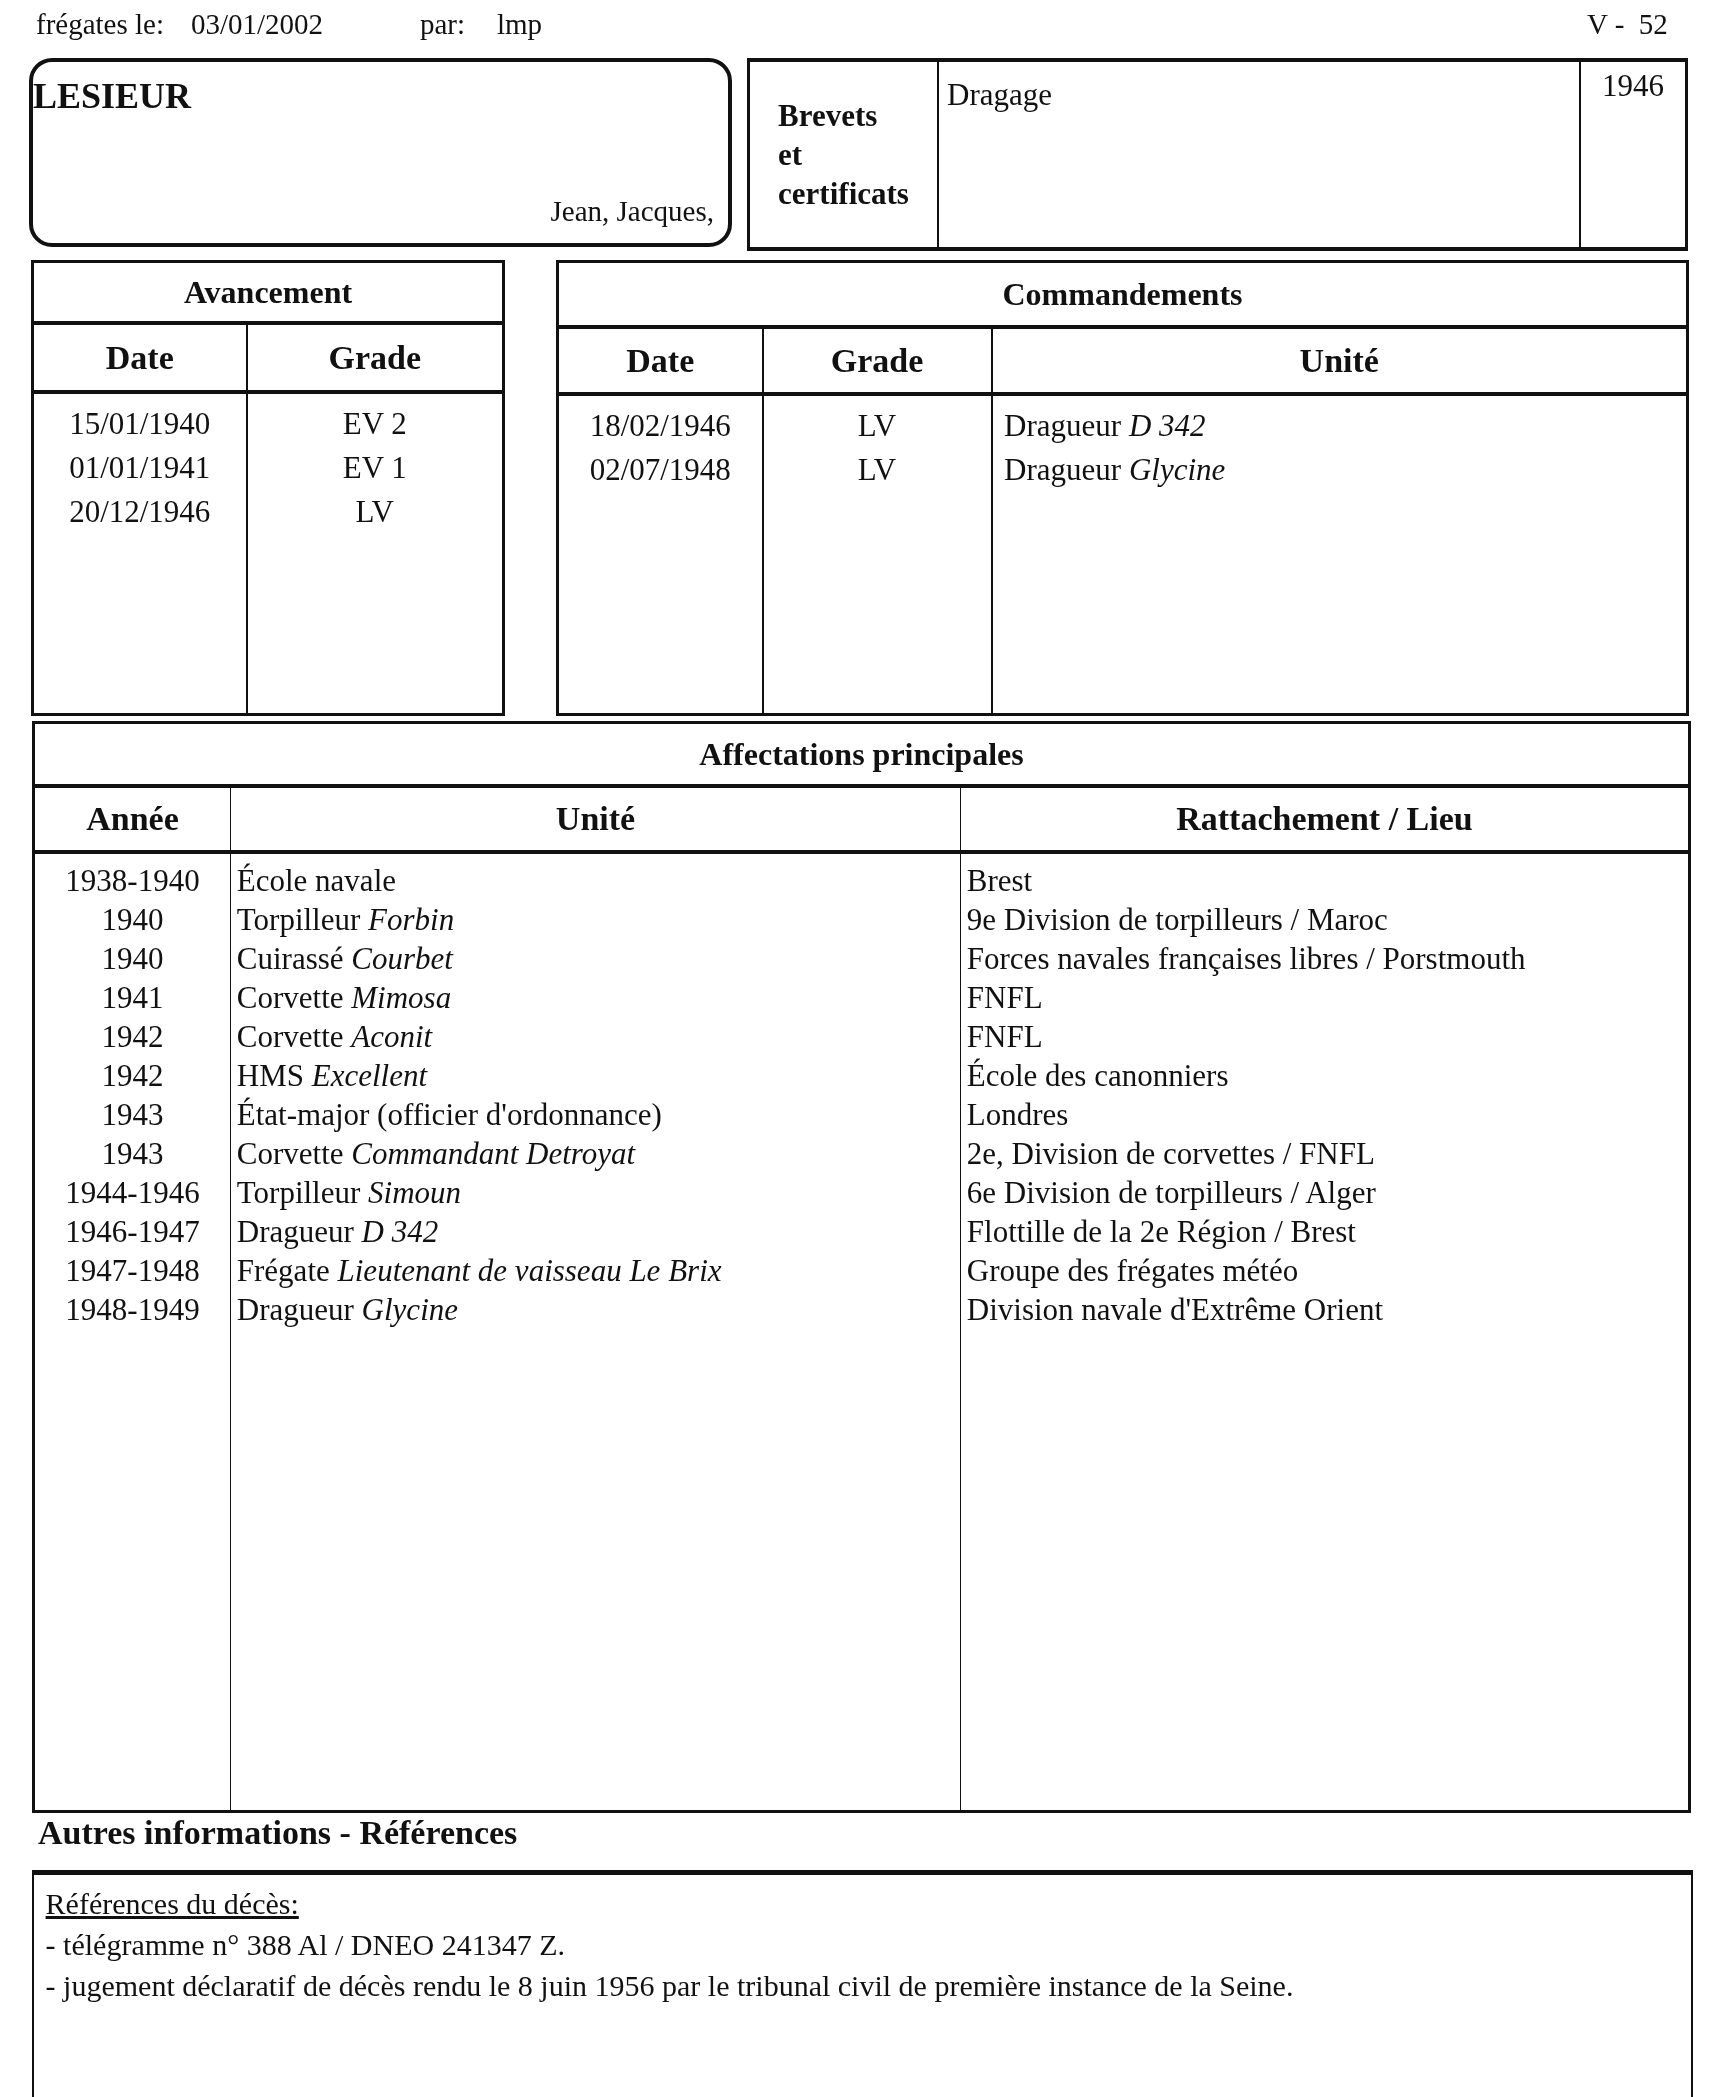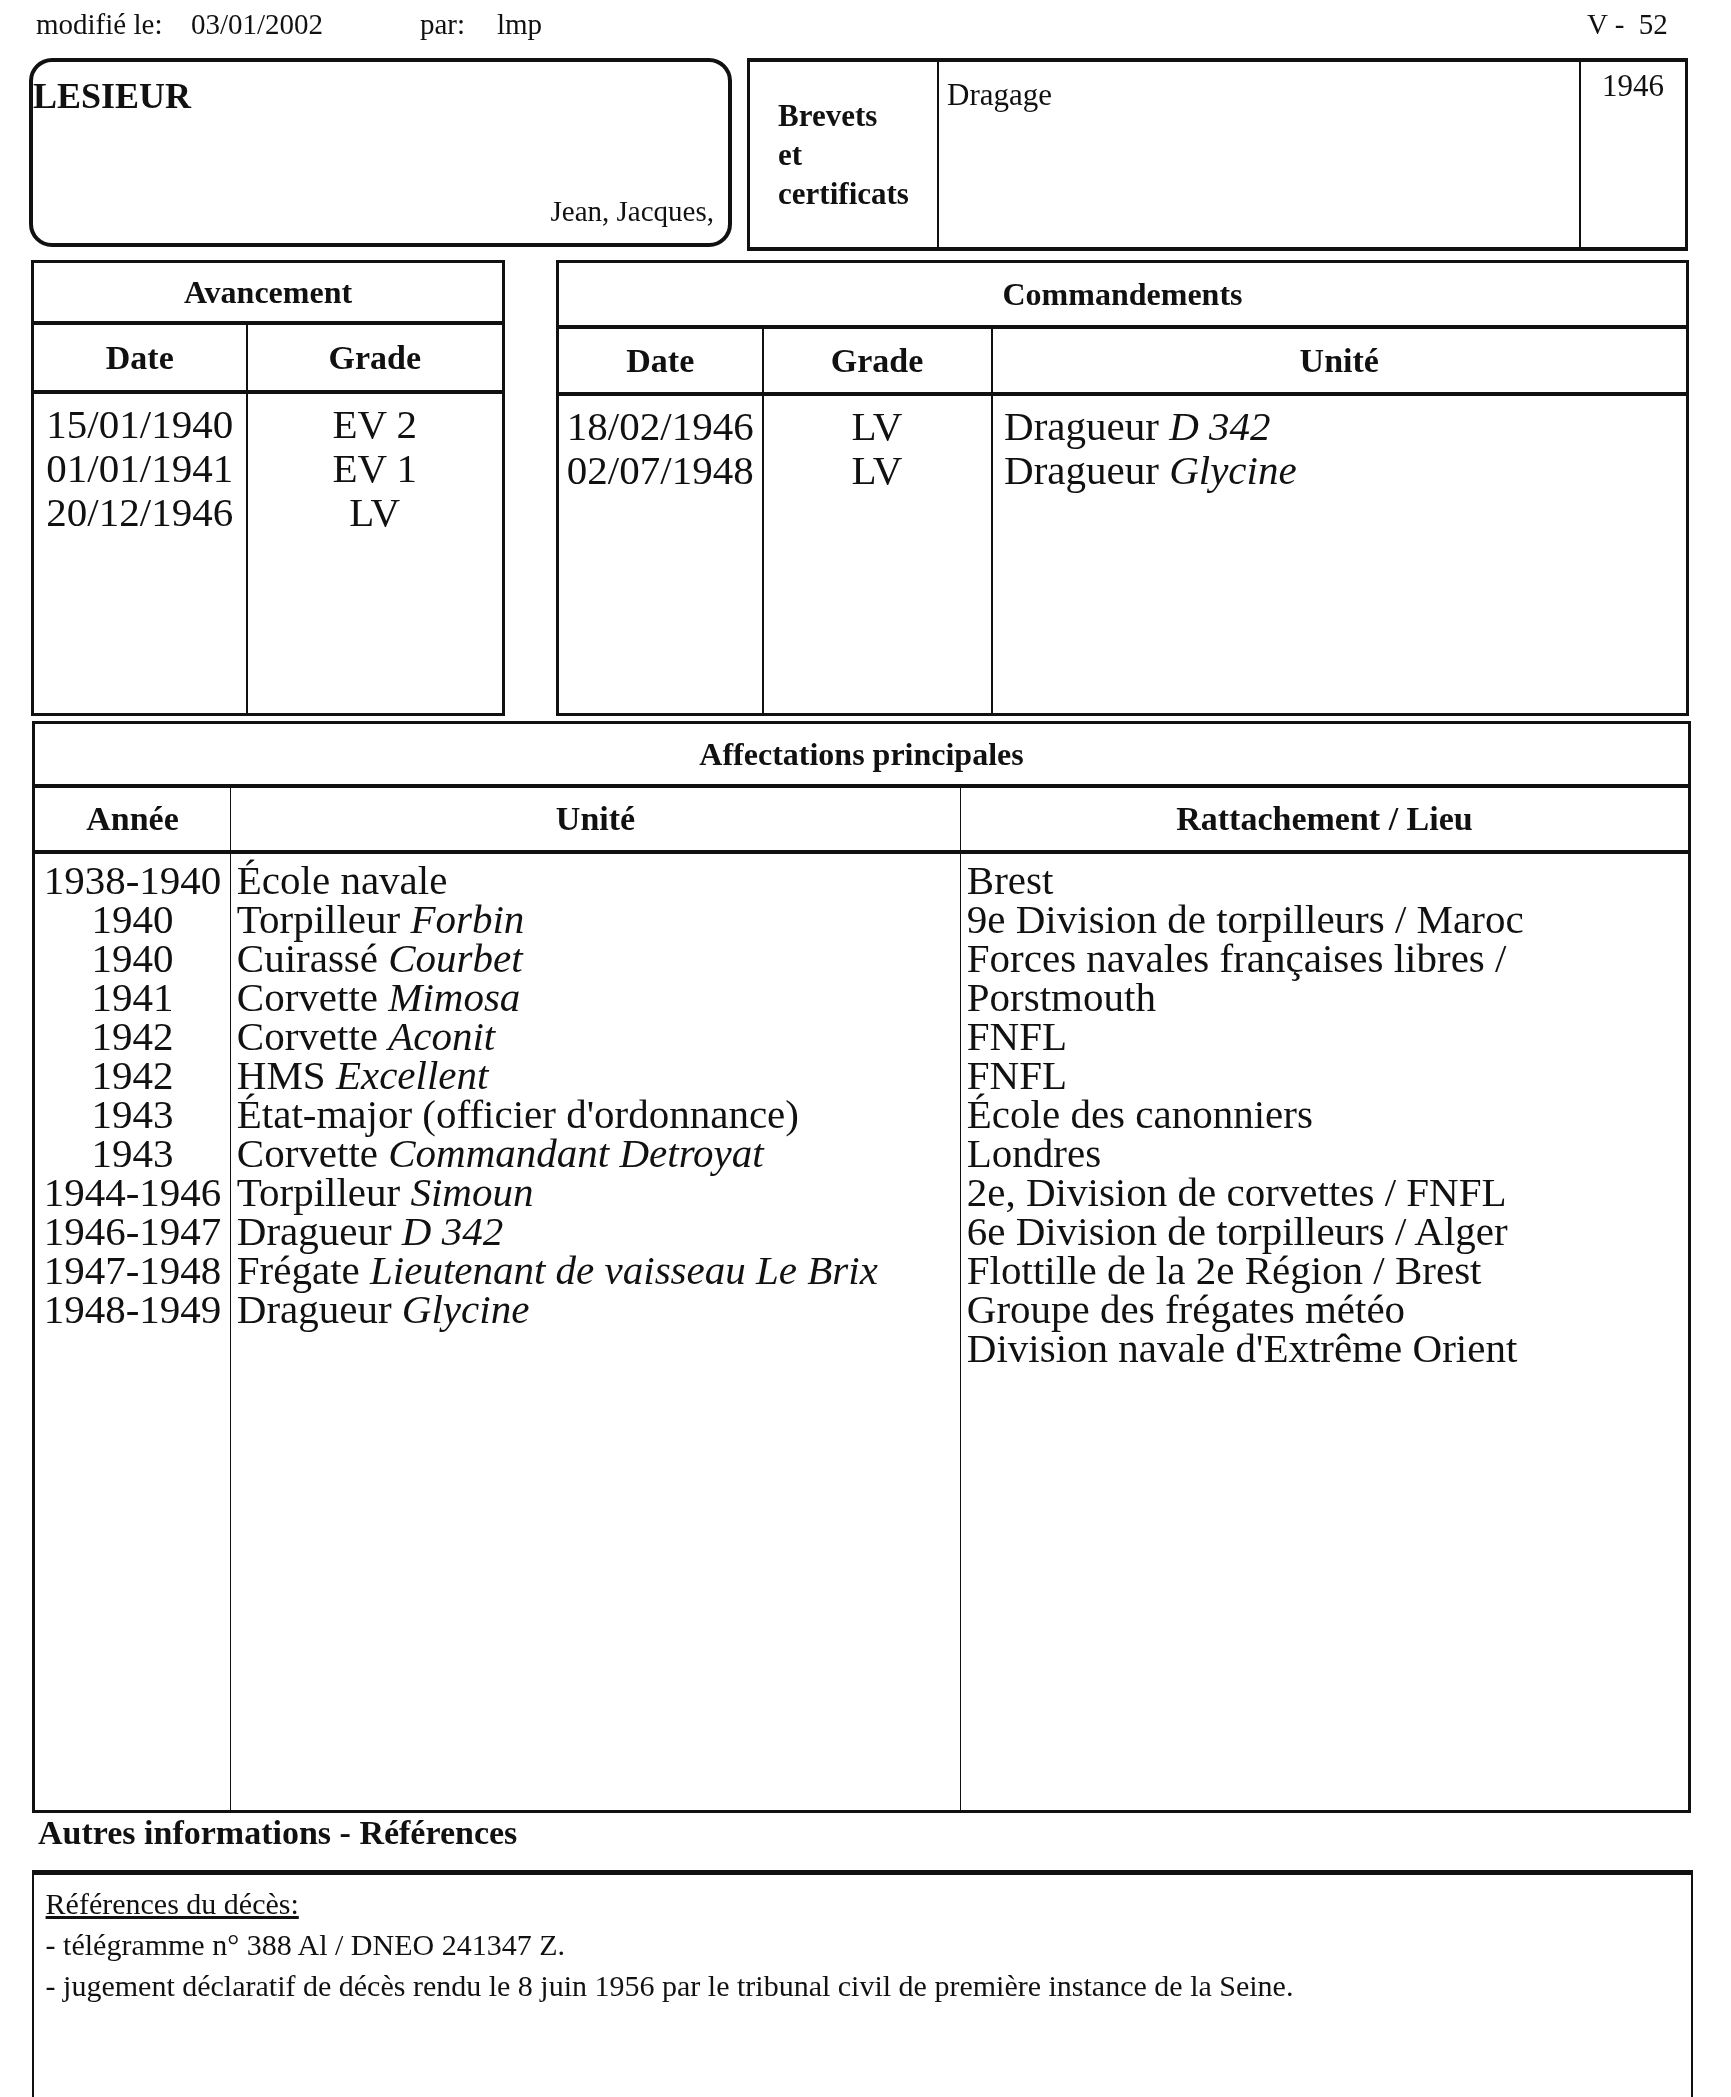--- a/index.html
+++ b/index.html
@@ -36,21 +36,21 @@
   .brev-text { font-size: 31px; padding: 15px 0 0 8px; }
   .brev-year { font-size: 31px; text-align: center; padding-top: 5.8px; }
 
   
   table { border-collapse: collapse; table-layout: fixed; }
   .tbl { position: absolute; border: 3.5px solid #111; box-sizing: border-box; }
   .tbl th, .tbl td { vertical-align: top; }
   .title-row th { font-size: 32px; font-weight: bold; text-align: center; border-bottom: 4.6px solid #111; }
   .col-head th { font-size: 34px; font-weight: bold; text-align: center; border-bottom: 4.6px solid #111; border-right: 2.3px solid #111; }
   .col-head th:last-child { border-right: none; }
-  .body-row td { border-right: 2.3px solid #111; font-size: 41px; line-height: 44px; padding-top: 8px; }
+  .body-row td { border-right: 2.3px solid #111; font-size: 31px; line-height: 44px; padding-top: 8px; }
   .body-row td:last-child { border-right: none; }
 
   
   #avancement { left: 31px; top: 260px; width: 474px; height: 456px; }
   #avancement .title-row th { height: 56px; vertical-align: middle; }
   #avancement .col-head th { height: 63px; vertical-align: middle; }
   #avancement td { text-align: center; }
 
   
   #commandements { left: 556px; top: 260px; width: 1133px; height: 456px; }
@@ -75,21 +75,21 @@
   #refs-box {
     left: 32px; top: 1870px; width: 1661px; height: 243px;
     border: 2.9px solid #111; border-top-width: 5.2px; box-sizing: border-box;
     padding: 8px 11.6px; font-size: 30px; line-height: 41px;
   }
   #refs-heading { text-decoration: underline; }
 </style>
 </head>
 <body>
 
-<div class="abs hdr" style="left:36px;">modifié le:</div>
+<div class="abs hdr" style="left:36px;">frégates le:</div>
 <div class="abs hdr" style="left:191px;">03/01/2002</div>
 <div class="abs hdr" style="left:420px;">par:</div>
 <div class="abs hdr" style="left:497px;">lmp</div>
 <div class="abs hdr" style="left:1587px; white-space:pre;">V -  52</div>
 
 <div id="name-box" class="abs">
   <div id="surname" class="abs">LESIEUR</div>
   <div id="given" class="abs">Jean, Jacques,</div>
 </div>
 

